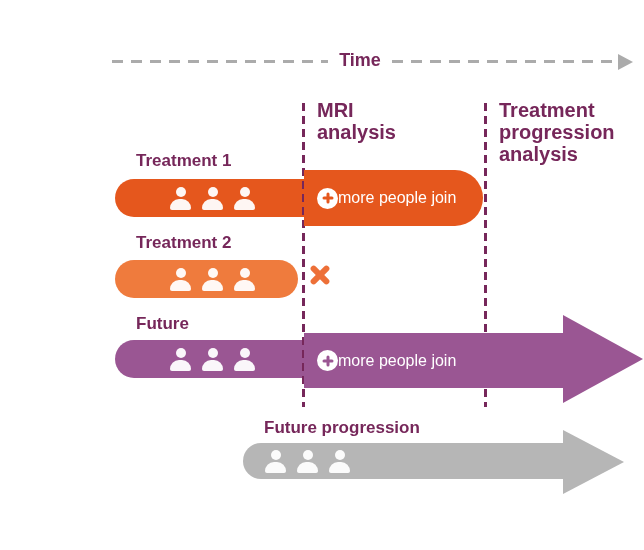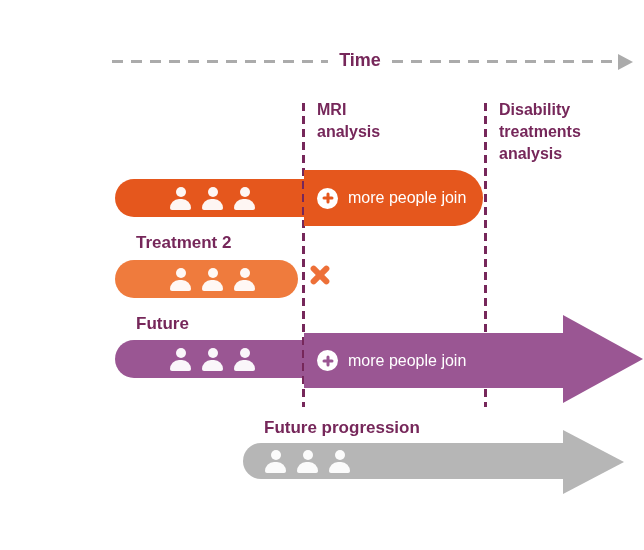--- a/index.html
+++ b/index.html
@@ -40,40 +40,40 @@
   
   .vline {
     position: absolute; top: 103px; width: 3px; height: 304px; z-index: 2;
     background: repeating-linear-gradient(180deg,
       var(--plum, #76275A) 0 8px, transparent 8px 13px);
   }
   .vline.mri { left: 262px; }
   .vline.dis { left: 444px; }
   .milestone-label {
     position: absolute; top: 99px; z-index: 4;
-    font-size: 16px; font-weight: 600; line-height: 22px;
+    font-size: 20px; font-weight: 600; line-height: 22px;
     color: var(--plum, #76275A);
   }
   .milestone-label.mri { left: 277px; width: 84px; }
   .milestone-label.dis { left: 459px; width: 115px; }
 
   
   .row-label {
     position: absolute; z-index: 4;
     font-size: 17px; font-weight: 600;
     color: var(--plum, #76275A);
   }
 
   
   .bar { position: absolute; z-index: 1; }
   .bar.thin { height: 38px; border-radius: 19px 0 0 19px; }
   .bar.pill { height: 38px; border-radius: 19px; }
   .bar.expanded {
     z-index: 3; display: flex; align-items: center;
-    gap: 10px; padding-left: 13px;
+    padding-left: 13px;
   }
   .t1-thin     { left: 75px;  top: 179px; width: 195px; background: var(--treatment1, #E5571D); }
   .t1-expanded { left: 264px; top: 170px; width: 179px; height: 56px;
                  border-radius: 0 28px 28px 0; background: var(--treatment1, #E5571D); }
   .t2-bar      { left: 75px;  top: 260px; width: 183px; background: var(--treatment2, #EF7B3D); }
   .ctrl-thin     { left: 75px;  top: 340px; width: 195px; background: var(--control, #9A5693); }
   .ctrl-expanded { left: 264px; top: 333px; width: 259px; height: 55px;
                    background: var(--control, #9A5693); }
   .future-bar  { left: 203px; top: 443px; width: 320px; height: 36px;
                  border-radius: 18px 0 0 18px; background: var(--future, #B6B6B6); z-index: 1; }
@@ -148,22 +148,23 @@
 <div class="canvas">
 
   <div class="axis-seg left"></div>
   <div class="time-label">Time</div>
   <div class="axis-seg right"></div>
   <div class="axis-arrowhead"></div>
 
   <div class="vline mri"></div>
   <div class="milestone-label mri">MRI analysis</div>
   <div class="vline dis"></div>
-  <div class="milestone-label dis">Disability treatments analysis</div>
-
+  <div class="milestone-label dis">Treatment progression analysis</div>
+
+  <div class="row-label" style="left:96px; top:151px;">Treatment 1</div>
   <div class="bar thin t1-thin">
     <div class="people inset-std">
       <span class="person"></span>
       <span class="person"></span>
       <span class="person"></span>
     </div>
   </div>
   <div class="bar expanded t1-expanded">
     <span class="plus-badge on-t1"></span>
     <span class="annotation">more people join</span>

